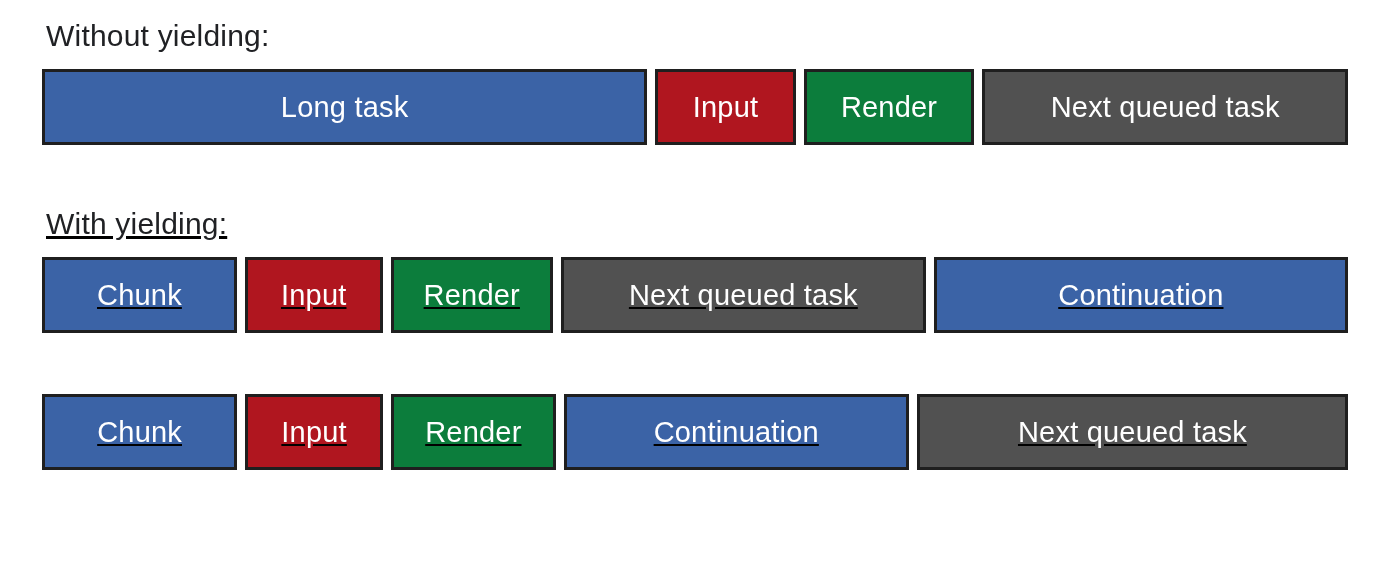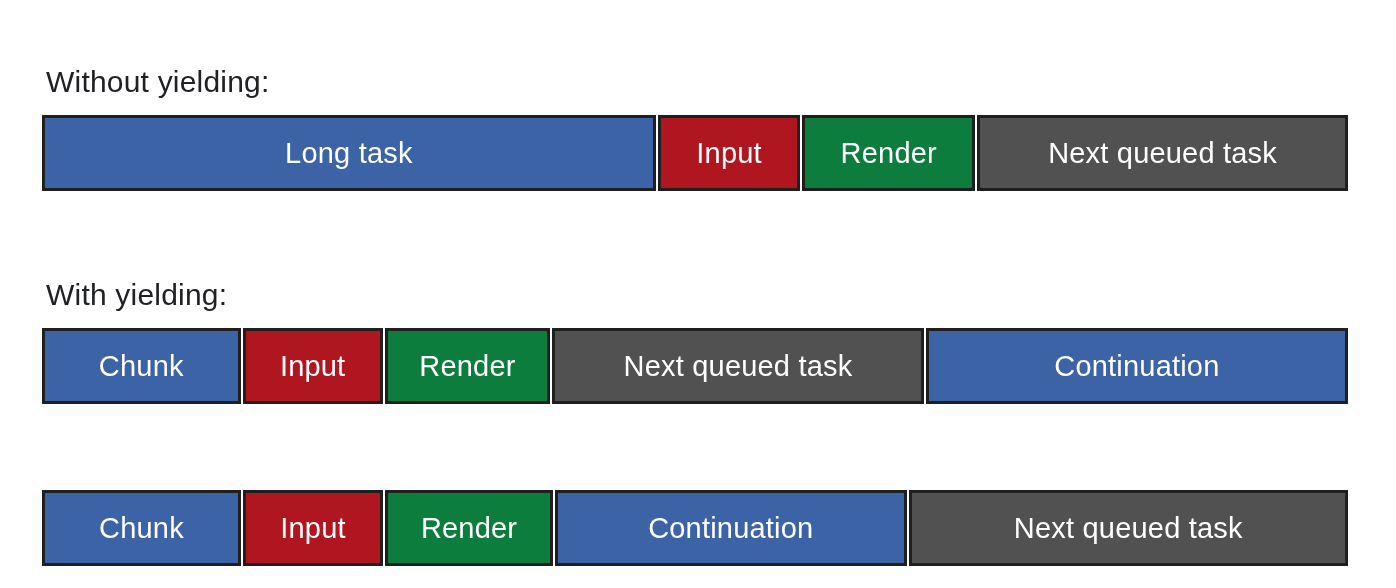--- a/index.html
+++ b/index.html
@@ -7,36 +7,37 @@
     padding: 0;
     background: #FFFFFF;
     width: 1396px;
     height: 588px;
     overflow: hidden;
     font-family: "Liberation Sans", sans-serif;
   }
   .wrap {
     box-sizing: border-box;
     width: 1388px;
-    padding: 64px 40px 0 42px;
+    padding: 18px 40px 0 42px;
   }
   .section-label {
     font-size: 30px;
     font-weight: 400;
     color: #202124;
     line-height: 35px;
     letter-spacing: 0.2px;
     margin: 0 0 16px 4px;
   }
   .section + .section {
-    margin-top: 86px;
+    margin-top: 61px;
+    text-decoration: underline;
   }
   .bar {
     display: flex;
-    gap: 2px;
+    gap: 8px;
     height: 76px;
     width: 100%;
   }
   .segment {
     box-sizing: border-box;
     display: flex;
     align-items: center;
     justify-content: center;
     border: 3px solid #1F1F1F;
     color: #FFFFFF;

